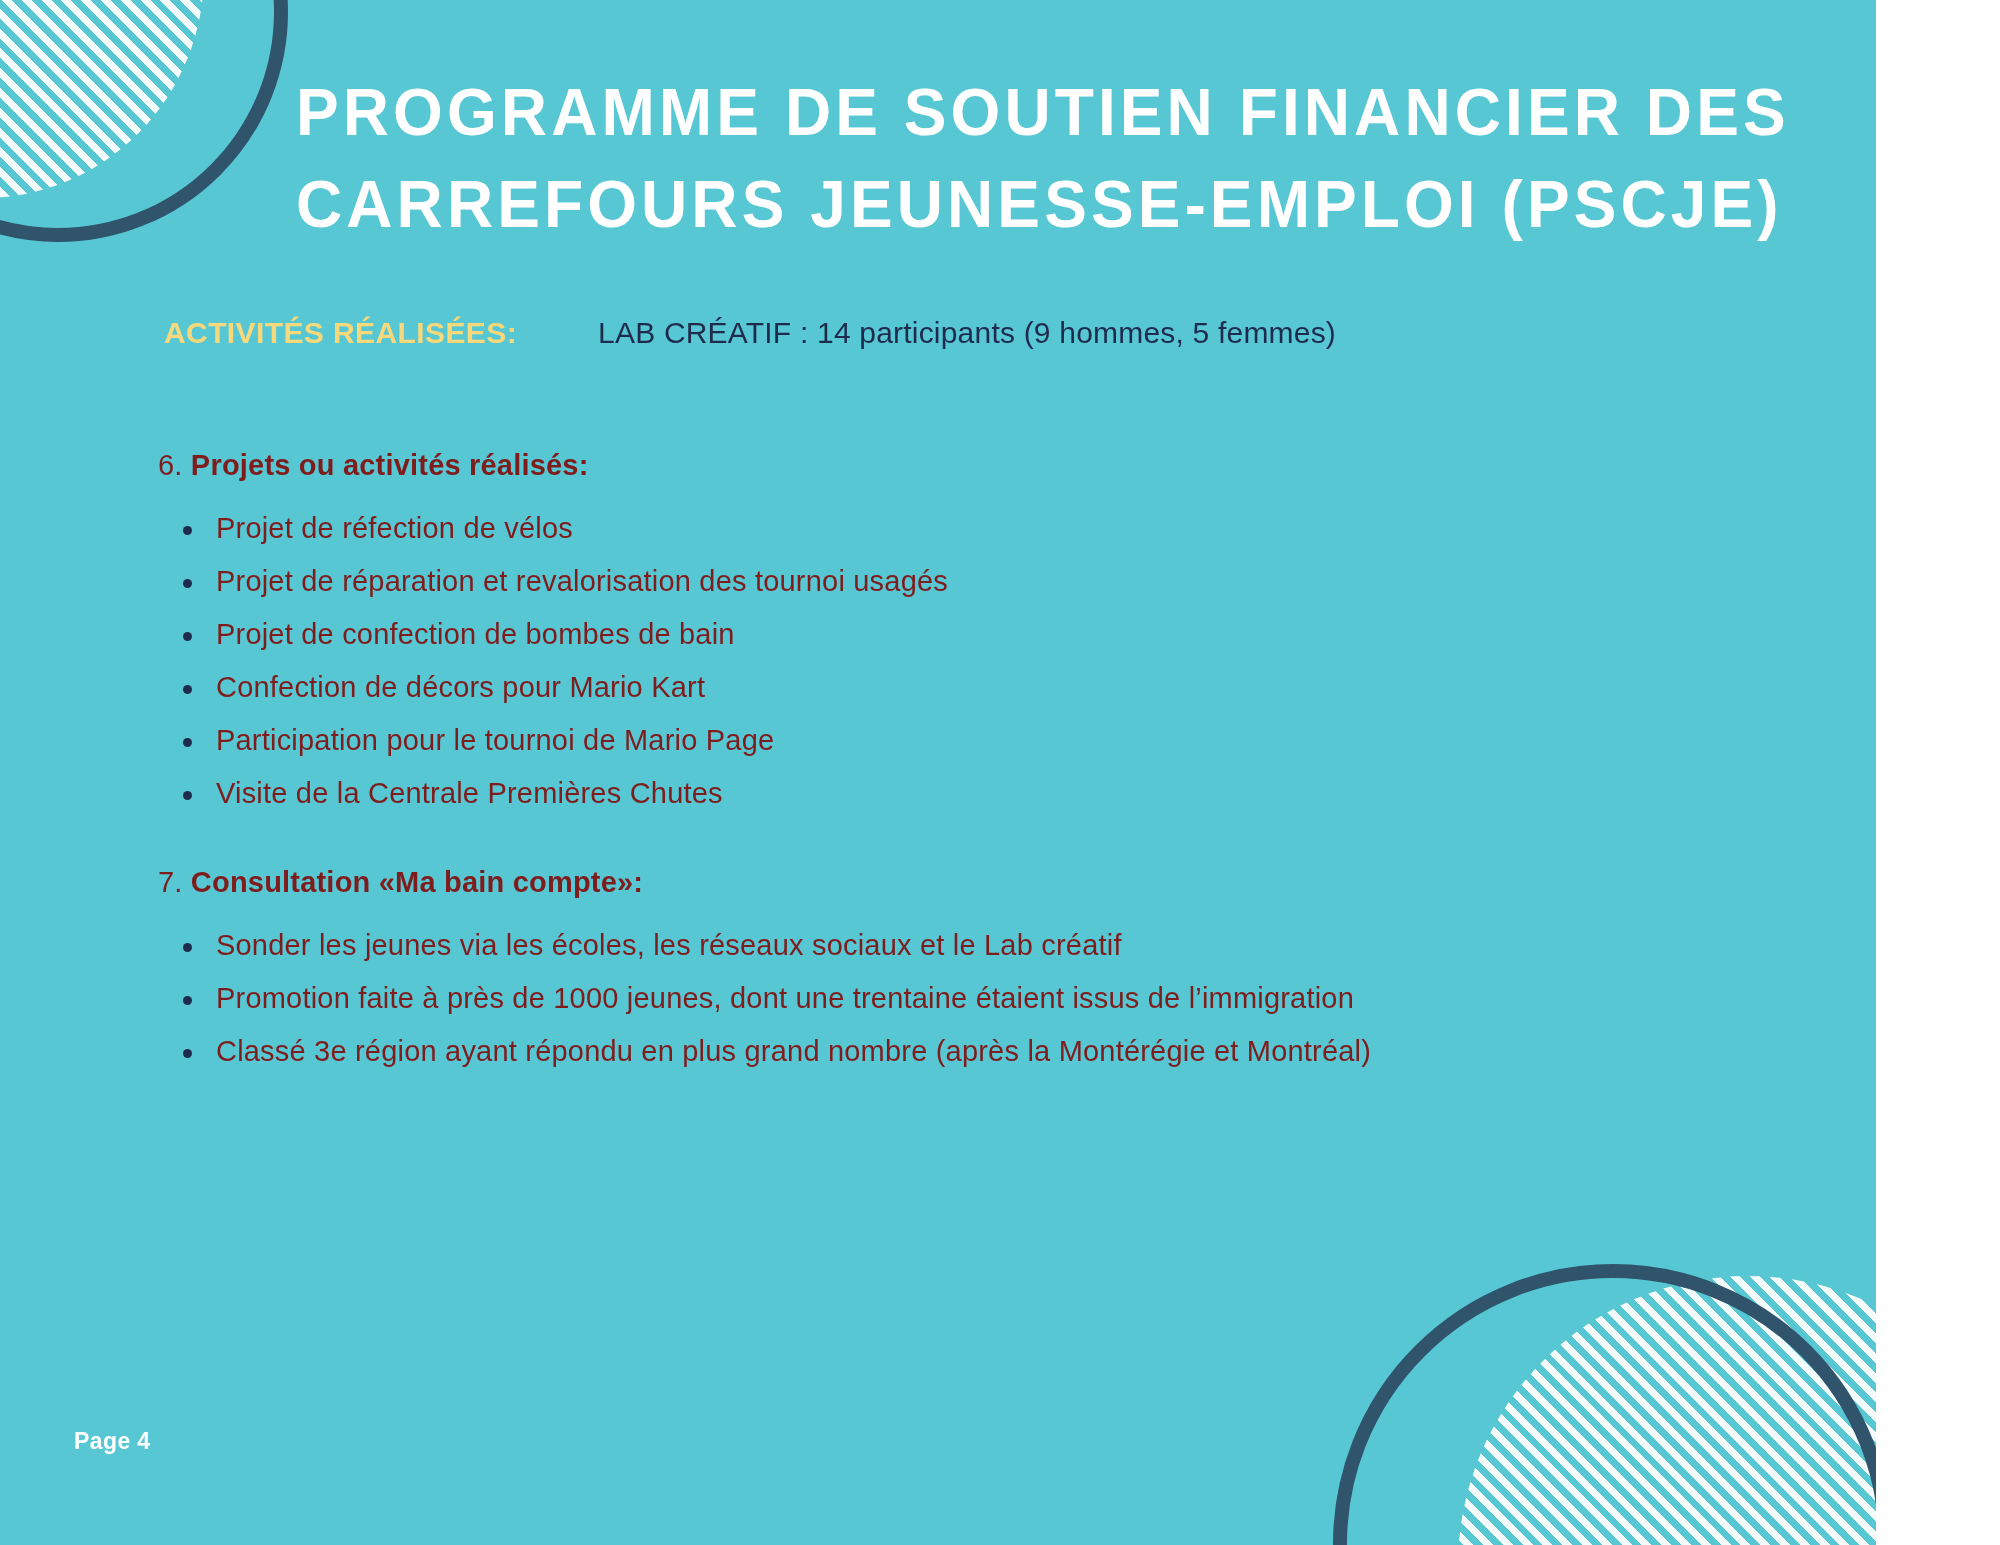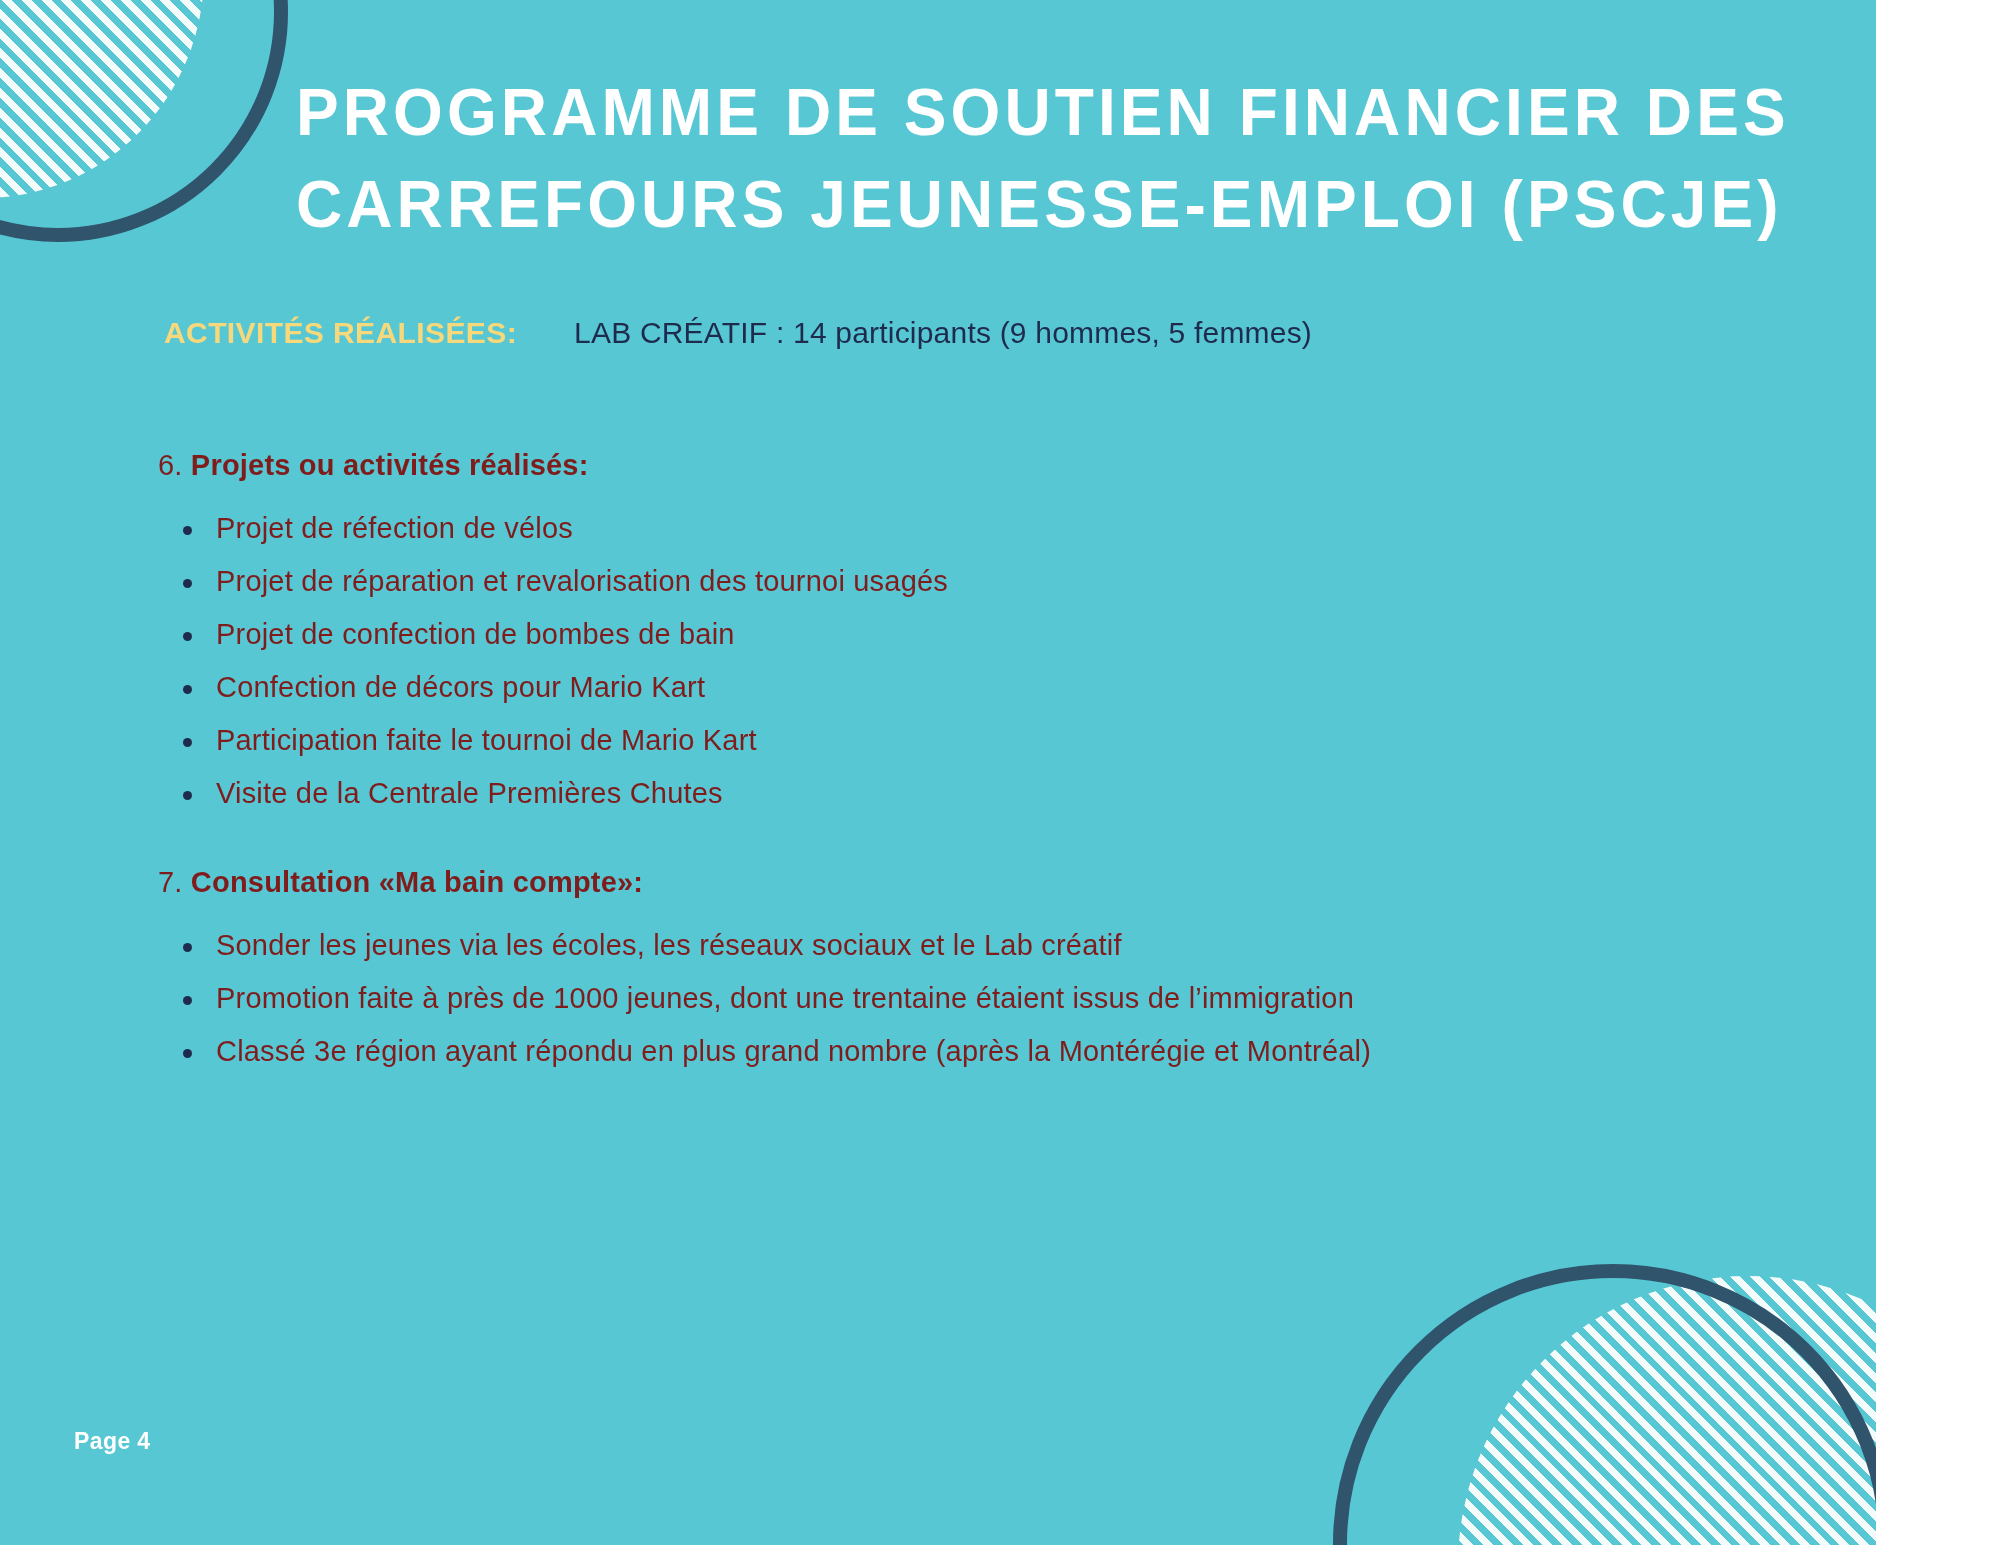--- a/index.html
+++ b/index.html
@@ -90,20 +90,21 @@
   }
 
   
   .activities-row {
     position: absolute;
     left: 164px;
     top: 316px;
     display: flex;
     align-items: baseline;
     white-space: nowrap;
+    gap: 24px;
   }
   .activities-label {
     color: #f7d97b;
     font-size: 30px;
     font-weight: 700;
     letter-spacing: 0.4px;
   }
   .activities-value {
     color: #1f2b4d;
     font-size: 30px;
@@ -198,21 +199,21 @@
     <div class="section">
       <div class="section-heading">
         <span class="num">6.</span>
         <span class="htext">Projets ou activités réalisés:</span>
       </div>
       <ul class="bullets">
         <li>Projet de réfection de vélos</li>
         <li>Projet de réparation et revalorisation des tournoi usagés</li>
         <li>Projet de confection de bombes de bain</li>
         <li>Confection de décors pour Mario Kart</li>
-        <li>Participation faite le tournoi de Mario Kart</li>
+        <li>Participation pour le tournoi de Mario Page</li>
         <li>Visite de la Centrale Premières Chutes</li>
       </ul>
     </div>
 
     <div class="section">
       <div class="section-heading">
         <span class="num">7.</span>
         <span class="htext">Consultation «Ma bain compte»:</span>
       </div>
       <ul class="bullets">

